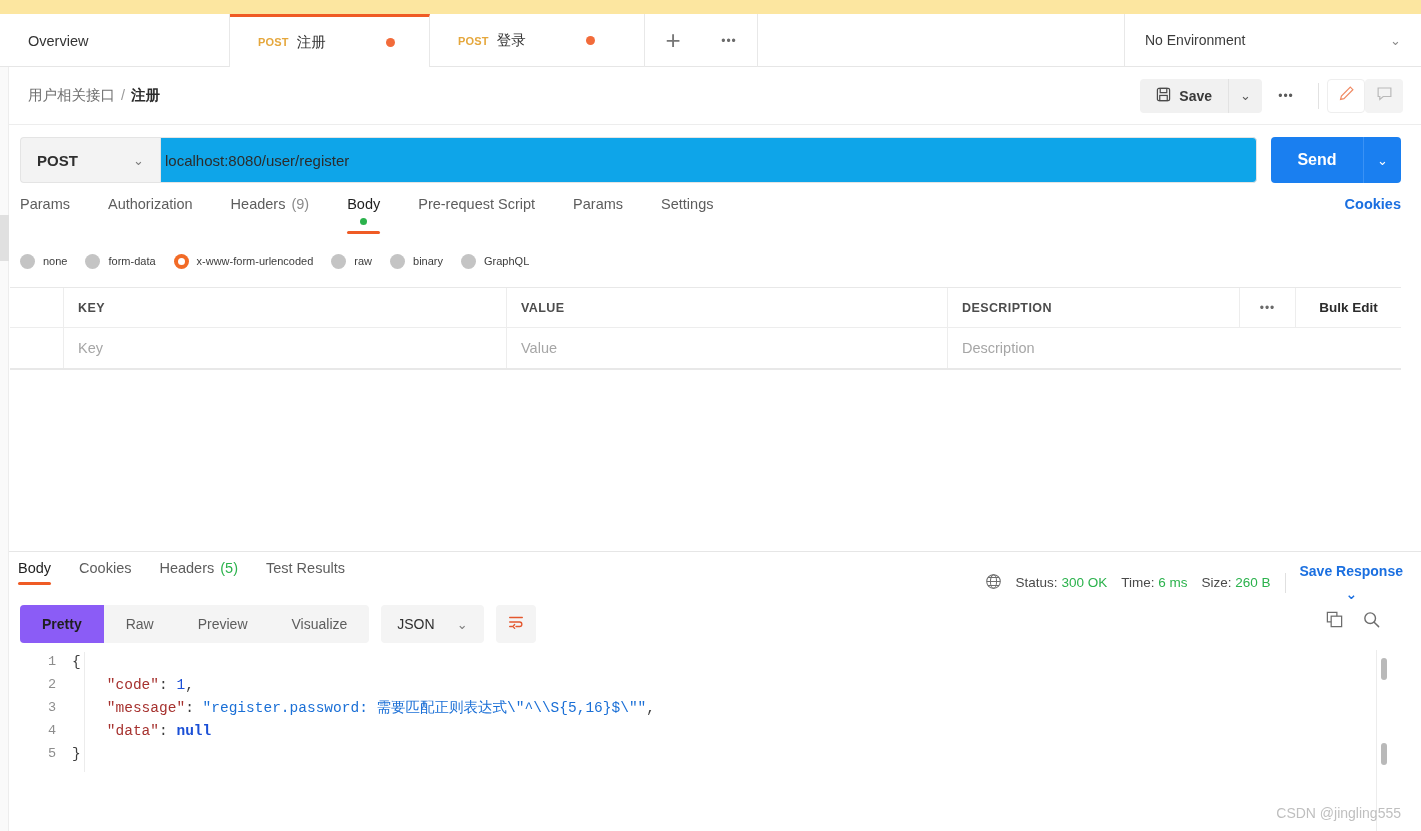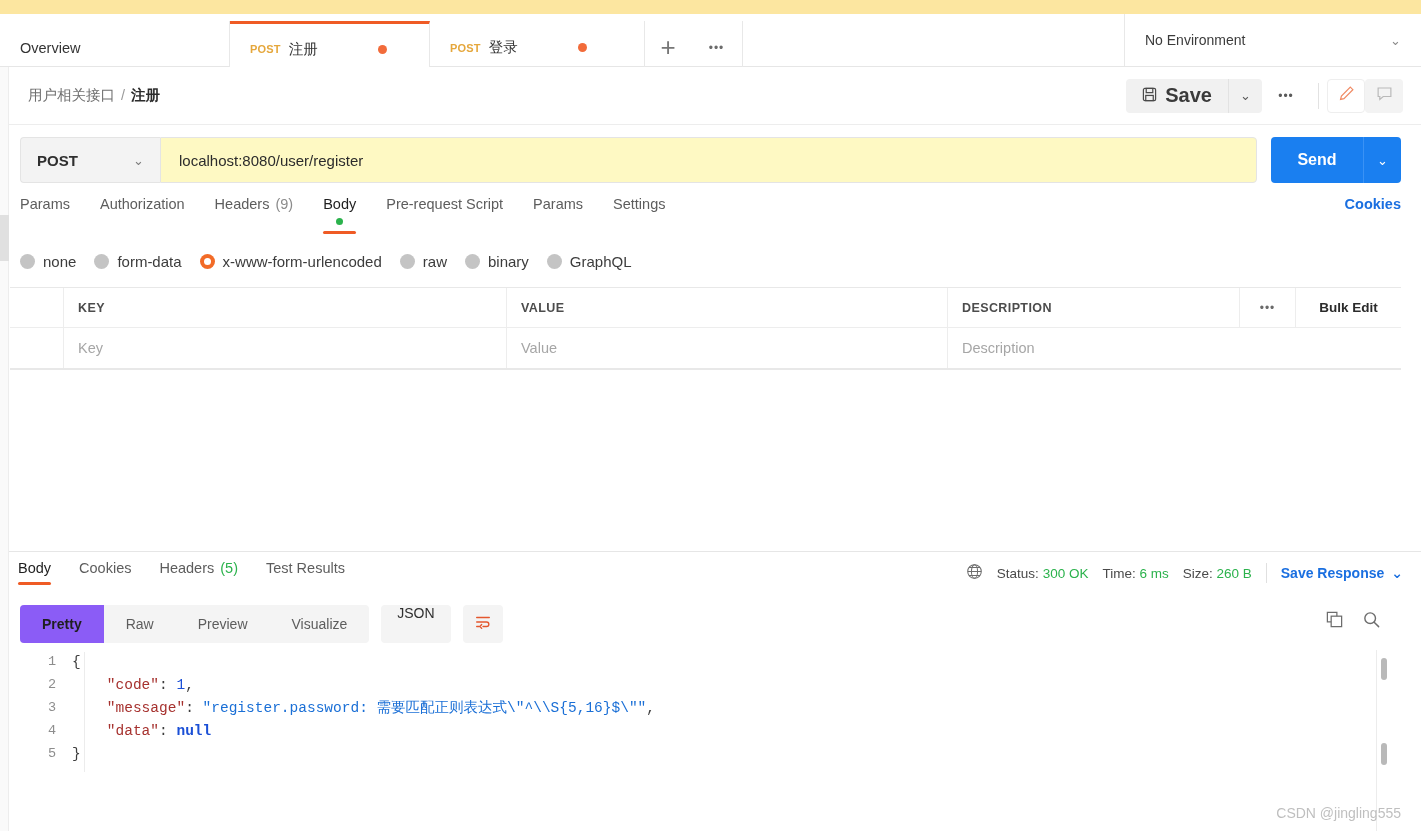--- a/index.html
+++ b/index.html
@@ -19,24 +19,24 @@
   }
 
   
   .tabbar {
     position: absolute; left: 0; top: 14px; width: 1421px; height: 53px;
     background: #fff; border-bottom: 1px solid #e6e6e6;
     display: flex; align-items: stretch;
   }
   .tab {
     display: flex; align-items: center; gap: 8px;
-    padding: 0 20px; height: 53px;
+    padding: 0 28px; height: 53px;
     border-right: 1px solid #e8e8e8;
     font-size: 14px; color: #4b4b4b; position: relative;
-    white-space: nowrap; cursor: pointer; margin-top: 7px;
+    white-space: nowrap; cursor: pointer;
   }
   .tab.first { border-left: none; }
   .tab.active { border-top: 3px solid #ef5b25; height: 53px; background: #fff; }
   .tab.active::after {
     content:""; position:absolute; left:0; right:0; bottom:-1px; height:1px; background:#fff;
   }
   .tab .verb { font-size: 11px; font-weight: 700; letter-spacing: .2px; }
   .verb.post { color: #e5a73c; }
   .verb.get  { color: #3fae5a; }
   .tab .tname { font-size: 14.5px; color: #343434; }
@@ -72,21 +72,21 @@
   }
   .crumbs { margin-left: 28px; font-size: 14.5px; color:#6f6f6f; }
   .crumbs .sep { margin: 0 6px; color:#9a9a9a; }
   .crumbs .cur { color:#2b2b2b; font-weight:700; }
   .hdr-right {
     margin-left:auto; display:flex; align-items:center; gap:0; padding-right:18px;
   }
   .savebtn {
     display:flex; align-items:center; gap:8px;
     background:#f1f1f1; border-radius:4px 0 0 4px;
-    height:34px; padding: 0 16px; font-size:20px; font-weight:700; color:#3a3a3a;
+    height:34px; padding: 0 16px; font-size:14px; font-weight:700; color:#3a3a3a;
     cursor:pointer;
   }
   .savecaret {
     background:#f1f1f1; border-radius:0 4px 4px 0; height:34px; width:34px;
     display:flex; align-items:center; justify-content:center; color:#5a5a5a;
     border-left:1px solid #e2e2e2; cursor:pointer; font-size:13px;
   }
   .hdr-dots { width:48px; height:34px; display:flex;align-items:center;justify-content:center;
               color:#5a5a5a; cursor:pointer; letter-spacing:1px; font-size:12px;}
   .hdr-div { width:1px; height:26px; background:#e2e2e2; margin: 0 8px; }
@@ -99,59 +99,59 @@
 
   
   .urlrow { position:absolute; left:20px; top:137px; width:1381px; height:46px; display:flex; }
   .method {
     width:140px; background:#f3f3f3; border:1px solid #e4e4e4; border-right:none;
     border-radius:4px 0 0 4px; display:flex; align-items:center; justify-content:space-between;
     padding:0 16px; font-size:15px; font-weight:700; color:#2f2f2f; cursor:pointer;
   }
   .method .chev { font-weight:400; color:#7c7c7c; font-size:13px; }
   .urlinput {
-    flex:1; background:#fef9c3; border:1px solid #e4e4e4; border-radius:0 4px 4px 0;
-    display:flex; align-items:center; padding-left:18px; font-size:15px; color:#2c2c2c;
+    flex:1; background:#0ea5e9; border:1px solid #e4e4e4; border-radius:0 4px 4px 0;
+    display:flex; align-items:center; padding-left:4px; font-size:15px; color:#2c2c2c;
   }
   .sendwrap { margin-left:14px; display:flex; }
   .sendbtn {
     background:#1a7ff0; color:#fff; font-size:16px; font-weight:700;
     width:92px; display:flex; align-items:center; justify-content:center;
     border-radius:4px 0 0 4px; cursor:pointer;
   }
   .sendcaret {
     background:#1a7ff0; color:#fff; width:38px; display:flex; align-items:center;
     justify-content:center; border-radius:0 4px 4px 0; border-left:1px solid #3a92f5;
     cursor:pointer; font-size:13px;
   }
 
   
   .reqtabs {
     position:absolute; left:20px; top:196px; width:1381px; height:40px;
-    display:flex; align-items:flex-start; gap:30px;justify-content:center;
+    display:flex; align-items:flex-start; gap:38px;justify-content:center;
   }
   .rtab {
     font-size:14.5px; color:#5d5d5d; cursor:pointer; position:relative;
     padding-bottom:9px; display:flex; align-items:center; gap:6px;
   }
   .rtab .cnt { color:#8b8b8b; }
   .rtab.active { color:#1f1f1f;flex-direction:column; }
   .rtab.active::after {
     content:""; position:absolute; left:0; right:0; bottom:0; height:3px; background:#ef5b25;
     border-radius:2px;
   }
   .greendot { width:7px; height:7px; border-radius:50%; background:#2bb24c; }
   .cookieslink {
     margin-left:auto; color:#1a6fe0; font-size:14.5px; font-weight:700; cursor:pointer;
   }
 
   
   .radios {
     position:absolute; left:20px; top:248px; width:1381px; height:26px;
-    display:flex; align-items:center; gap:10px; font-size:15px; color:#3c3c3c;
+    display:flex; align-items:center; gap:10px; font-size:11px; color:#3c3c3c;
   }
   .radio { display:flex; align-items:center; gap:8px; cursor:pointer; margin-right:8px; }
   .rdot {
     width:15px; height:15px; border-radius:50%; background:#c4c4c4;
     display:inline-block; position:relative;
   }
   .rdot.sel { background:#f26b27; }
   .rdot.sel::after {
     content:""; position:absolute; left:4px; top:4px; width:7px; height:7px;
     border-radius:50%; background:#fff;
@@ -197,32 +197,32 @@
     display:flex; align-items:flex-start; gap:28px;
   }
   .resptabs .rtab { font-size:14.5px; }
   .resptabs .rtab .cnt { color:#2bb24c; }
   .respmeta {
     position:absolute; right:18px; top:563px; display:flex; align-items:center; gap:14px;
     font-size:13.5px; color:#4a4a4a;
   }
   .respmeta .val { color:#2bb24c; }
   .meta-sep { width:1px; height:20px; background:#e0e0e0; }
-  .saveresp { color:#1a6fe0; font-weight:700; font-size:14px; cursor:pointer; display:flex; gap:7px; align-items:center;}
+  .saveresp { color:#1a6fe0; font-weight:700; font-size:14px; cursor:pointer; display:flex; gap:7px; align-items:center;flex-direction:column;}
 
   
   .prettybar {
     position:absolute; left:20px; top:605px; display:flex; align-items:center; gap:12px;
   }
   .segwrap { display:flex; background:#f4f4f4; border-radius:4px; overflow:hidden; height:38px; }
   .seg { padding:0 22px; display:flex; align-items:center; font-size:14px; color:#5d5d5d; cursor:pointer; }
   .seg.active { background:#8b5cf6; color:#1f1f1f; font-weight:700; }
   .jsonsel {
     height:38px; background:#f4f4f4; border-radius:4px; display:flex; align-items:center;
-    gap:22px; padding:0 16px; font-size:14px; color:#2f2f2f; cursor:pointer;flex-direction:column;
+    gap:22px; padding:0 16px; font-size:14px; color:#2f2f2f; cursor:pointer;
   }
   .jsonsel .chev { color:#7c7c7c; font-size:13px; }
   .wrapbtn {
     width:40px; height:38px; background:#f4f4f4; border-radius:4px;
     display:flex; align-items:center; justify-content:center; cursor:pointer;
   }
   .respicons { position:absolute; right:40px; top:610px; display:flex; align-items:center; gap:18px; }
 
   
   .codearea {

